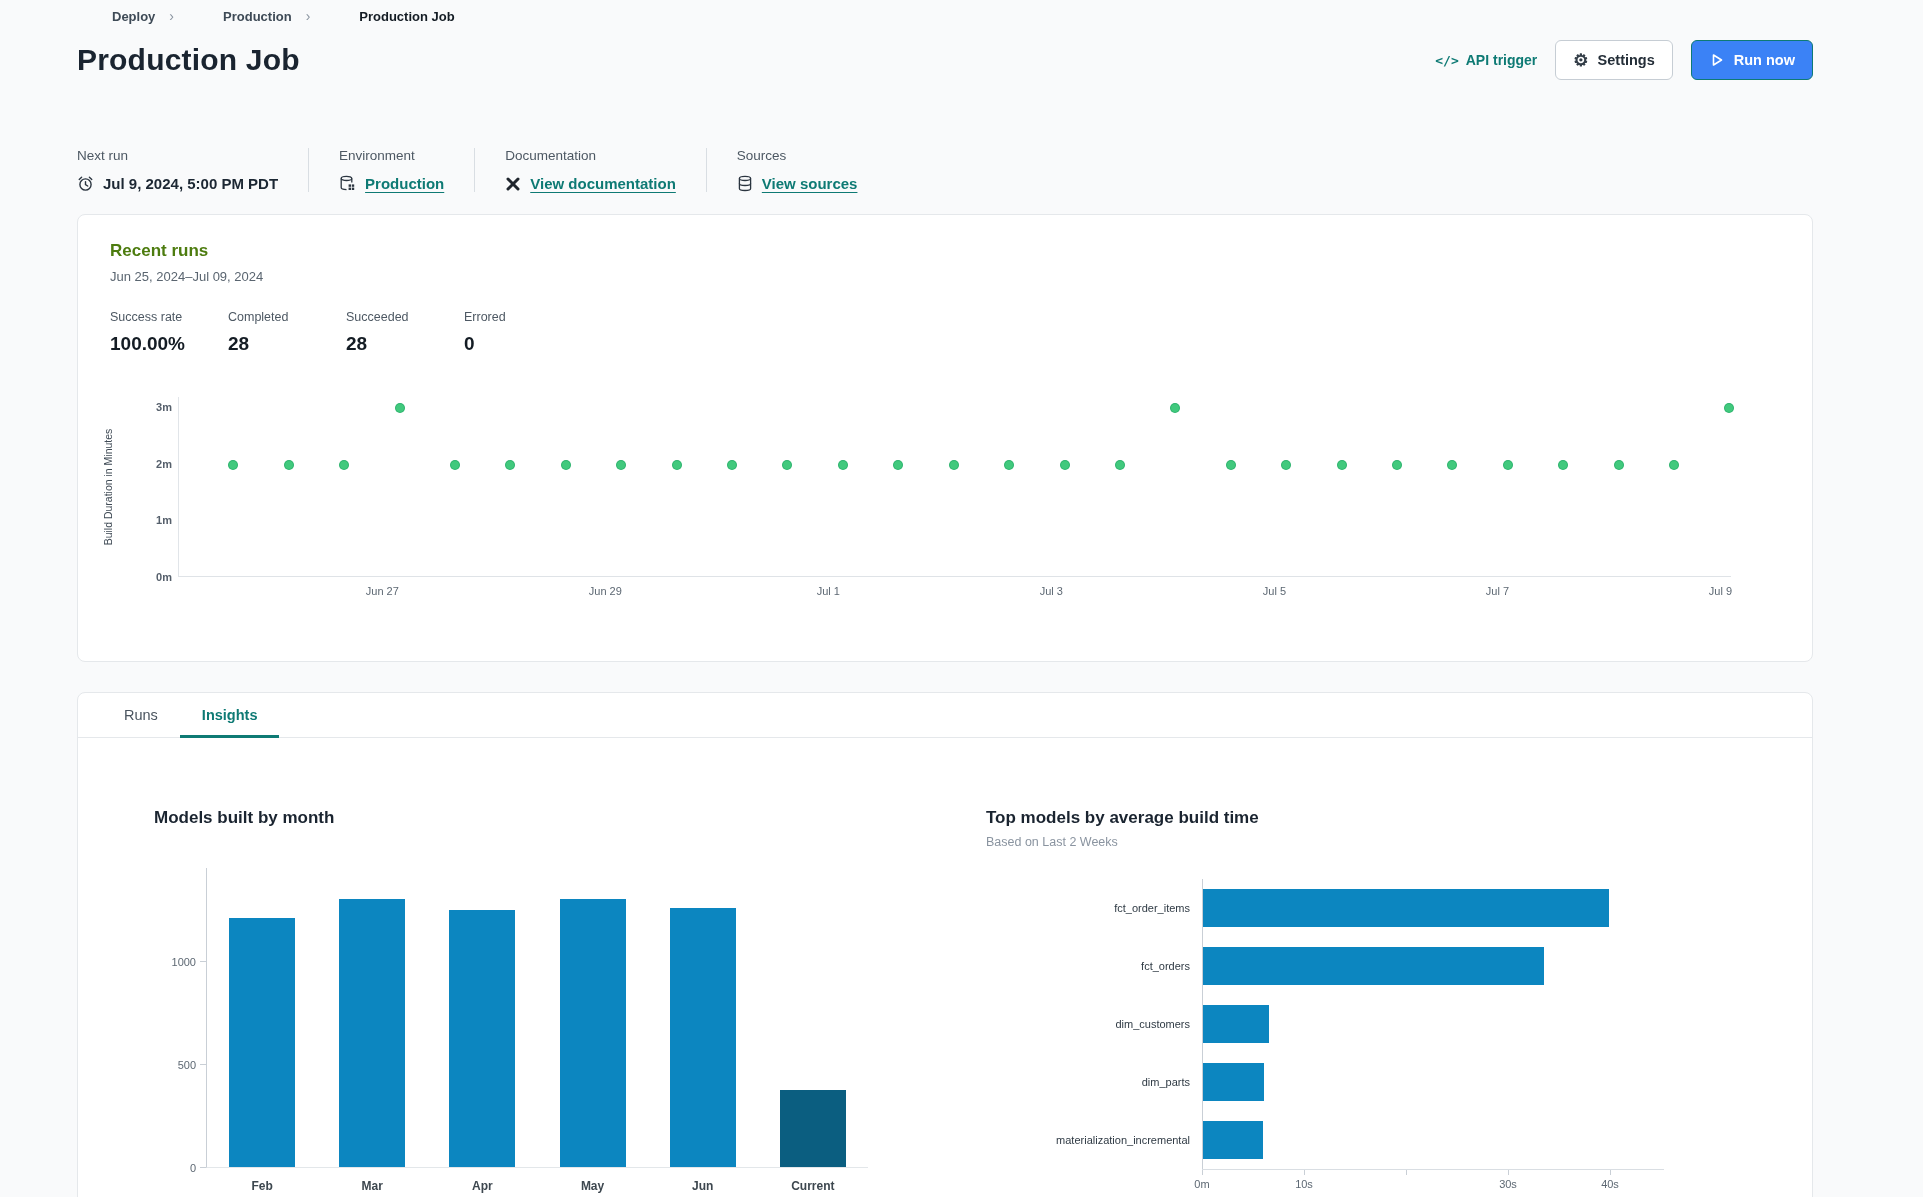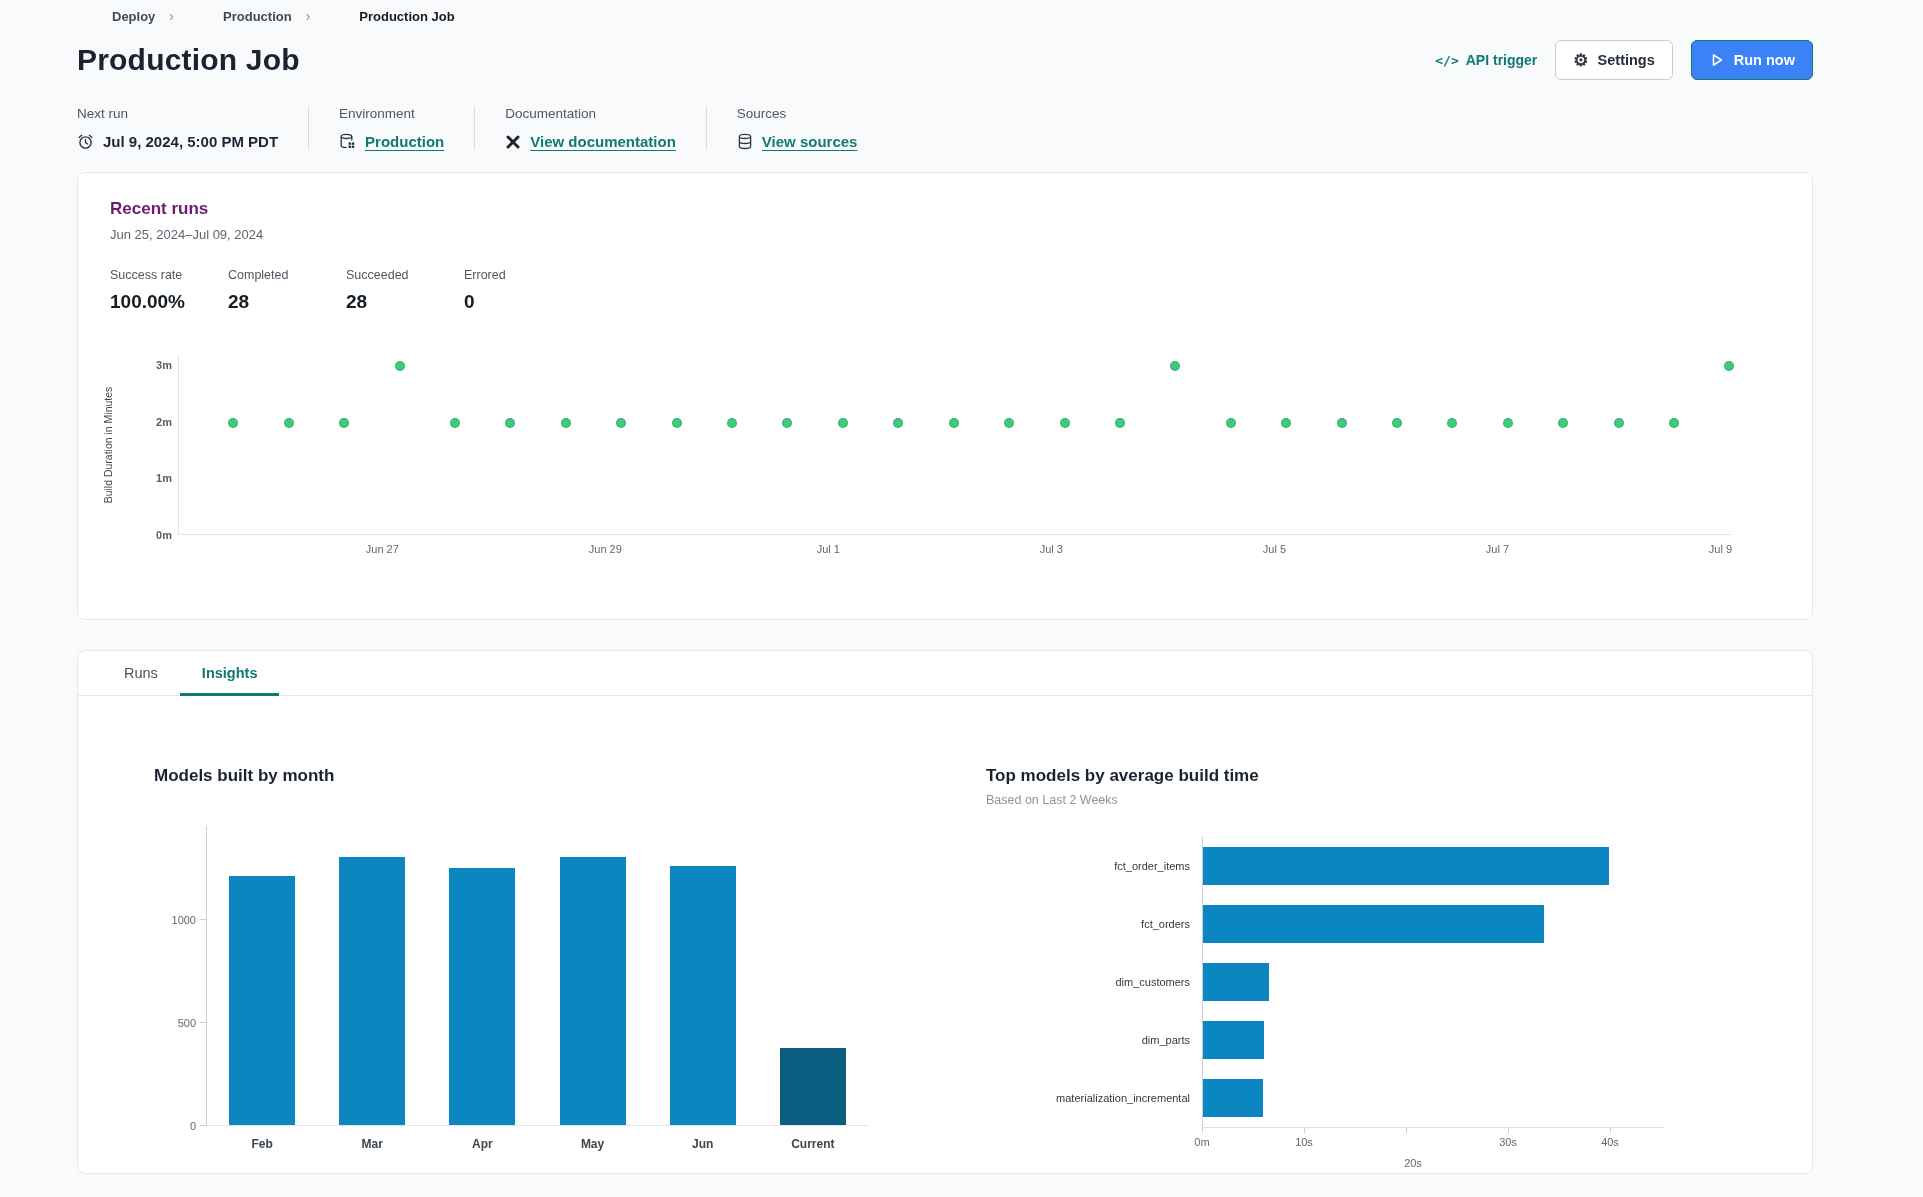--- a/index.html
+++ b/index.html
@@ -23,34 +23,34 @@
   .header-actions { display: flex; align-items: center; gap: 18px; }
   .api-trigger { display: flex; align-items: center; gap: 7px; color: #0e7a74; font-size: 14px; font-weight: 700; cursor: pointer; }
   .code-glyph { font-family: "DejaVu Sans Mono", monospace; font-size: 13px; font-weight: 700; }
   .btn { display: inline-flex; align-items: center; gap: 9px; height: 40px; padding: 0 17px; border-radius: 6px; font-size: 14.5px; font-weight: 700; cursor: pointer; }
   .btn-secondary { background: #ffffff; border: 1px solid #c6cdd4; color: #242e38; }
   .btn-primary { background: #3b82f6; border: 1px solid #0e7a74; color: #ffffff; }
   .gear { font-size: 17px; line-height: 1; color: #343e48; }
 
   
   .meta-row { display: flex; margin-top: 26px; }
-  .meta-group { padding: 0 30px; }
+  .meta-group { padding: 0 30px; margin-top: 42px; }
   .meta-group:first-child { padding-left: 0; }
   .meta-group + .meta-group { border-left: 1px solid #d9dee3; }
   .meta-label { font-size: 13.5px; color: #4d5863; margin-bottom: 12px; }
   .meta-value { display: flex; align-items: center; gap: 9px; font-size: 15px; font-weight: 700; color: #1c2733; }
   .meta-link { color: #0e7a74; text-decoration: underline; text-underline-offset: 3px; cursor: pointer; }
   .meta-icon svg { display: block; }
 
   
   .card { background: #ffffff; border: 1px solid #e5e8eb; border-radius: 8px; width: 1736px; }
   .card-recent-runs { margin-top: 22px; height: 448px; padding: 26px 32px; }
   .card-tabs { margin-top: 30px; height: 524px; overflow: hidden; }
 
-  .recent-runs-title { font-size: 17px; font-weight: 700; color: #701a75; }
+  .recent-runs-title { font-size: 17px; font-weight: 700; color: #4d7c0f; }
   .recent-runs-range { font-size: 13px; color: #5a6570; margin-top: 8px; }
   .stats-row { display: flex; margin-top: 26px; }
   .stat { min-width: 118px; padding-right: 14px; }
   .stat-label { font-size: 12.5px; color: #4d5863; }
   .stat-value { font-size: 19px; font-weight: 700; color: #141c24; margin-top: 9px; }
 
   
   .scatter-chart { position: relative; height: 180px; margin: 42px 0 40px; }
   .scatter-ylabel { position: absolute; left: -60px; top: 50%; transform: translateY(-50%) rotate(-90deg); font-size: 10.5px; color: #3f4a55; white-space: nowrap; }
   .scatter-area { position: absolute; left: 68px; top: 0; width: 1553px; height: 180px; border-left: 1px solid #e1e5e9; border-bottom: 1px solid #dfe3e7; }

